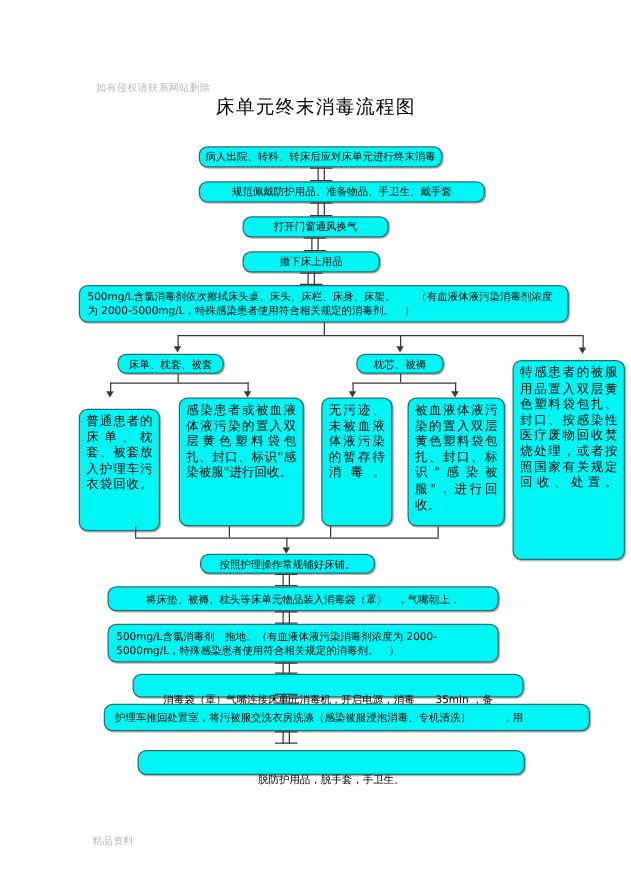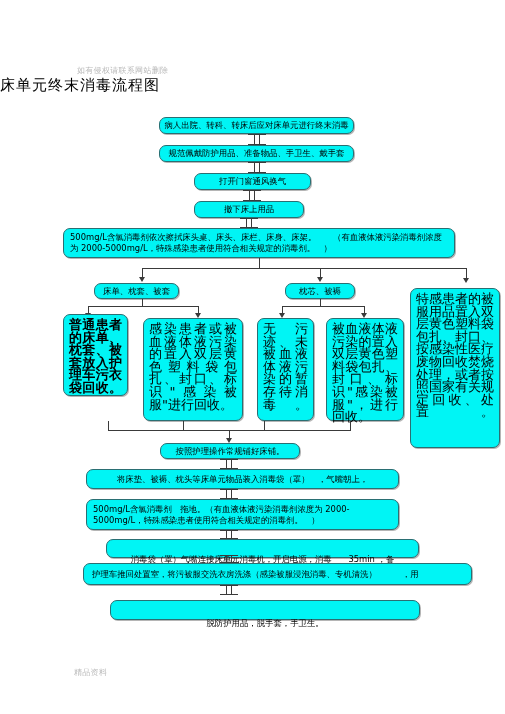--- a/index.html
+++ b/index.html
@@ -27,21 +27,21 @@
   }
   #wm-top  { left: 77px;  top: 37px; margin-top: 28px; }
   #wm-bottom { left: 74px; top: 667px; }
 
   
   #page-title {
     position: absolute;
     left: 0;
     top: 76px;
     width: 505px;
-    text-align: left;
+    text-align: center;
     font-size: 15px;
     font-weight: normal;
     letter-spacing: 1px;
     font-family: "DejaVu Serif", "Liberation Serif", serif;
   }
 
   
   .box {
     position: absolute;
     box-sizing: border-box;
@@ -59,21 +59,21 @@
     box-shadow: 1px 1px 0 rgba(90,90,90,0.45);
   }
   .box.wrap   { white-space: normal; }
   .box.left   { text-align: left; justify-content: flex-start; }
   .box.ovf    { overflow: visible; align-items: flex-end; }
   .box.ovf > span { position: relative; top: 9px; }
   .box.ovf2 > span { position: relative; top: 11px; }
 
   
   .colbox {
-    font-size: 13px;
+    font-size: 10px;
     line-height: 12.6px;
     text-align: justify;
     text-align-last: left;
     justify-content: flex-start;
     align-items: flex-start;
     white-space: normal;
     padding: 4px 5px;
   }
   .colbox.spread { letter-spacing: 0; }
 
@@ -128,21 +128,21 @@
 <div class="box" style="left:159px; top:117px; width:195px; height:17px;">
   <span>病人出院、转科、转床后应对床单元进行终末消毒</span>
 </div>
 <div class="dbl" style="left:251px; top:134px; height:11px;">
   <u class="t"></u>
     <i class="a"></i>
     <i class="b"></i>
     <u class="m"></u>
 </div>
 
-<div class="box" style="left:159px; top:145px; width:195px; height:17px;">
+<div class="box" style="left:159px; top:145px; width:229px; height:17px;">
   <span>规范佩戴防护用品、准备物品、手卫生、戴手套</span>
 </div>
 <div class="dbl" style="left:251px; top:162px; height:11px;">
   <u class="t"></u>
     <i class="a"></i>
     <i class="b"></i>
     <u class="m"></u>
 </div>
 
 <div class="box" style="left:194px; top:173px; width:117px; height:17px;text-align:right;">
@@ -197,21 +197,21 @@
 <div class="ln vln" style="left:198px; top:306px; height:8px;"></div>
 <div class="arrow" style="left:195px; top:313px;"></div>
 
 <div class="ln vln" style="left:320px; top:299px; height:7px;"></div>
 <div class="ln hln" style="left:282px; top:306px; width:83px;"></div>
 <div class="ln vln" style="left:282px; top:306px; height:8px;"></div>
 <div class="arrow" style="left:279px; top:313px;"></div>
 <div class="ln vln" style="left:364px; top:306px; height:8px;"></div>
 <div class="arrow" style="left:361px; top:313px;"></div>
 
-<div class="box colbox spread" style="left:63px; top:314px; width:65px; height:82px; text-align-last:justify;font-weight:bold;">
+<div class="box colbox spread" style="left:63px; top:327px; width:65px; height:98px; text-align-last:justify;">
   <span>普通患者的床单、枕套、被套放入护理车污衣袋回收。</span>
 </div>
 
 <div class="box colbox" style="left:143px; top:318px; width:100px; height:103px;">
   <span>感染患者或被血液体液污染的置入双层黄色塑料袋包扎、封口、标识"感染被服"进行回收。</span>
 </div>
 
 <div class="box colbox spread" style="left:257px; top:318px; width:57px; height:103px; text-align-last:justify;">
   <span>无污迹、未被血液体液污染的暂存待消毒。</span>
 </div>

